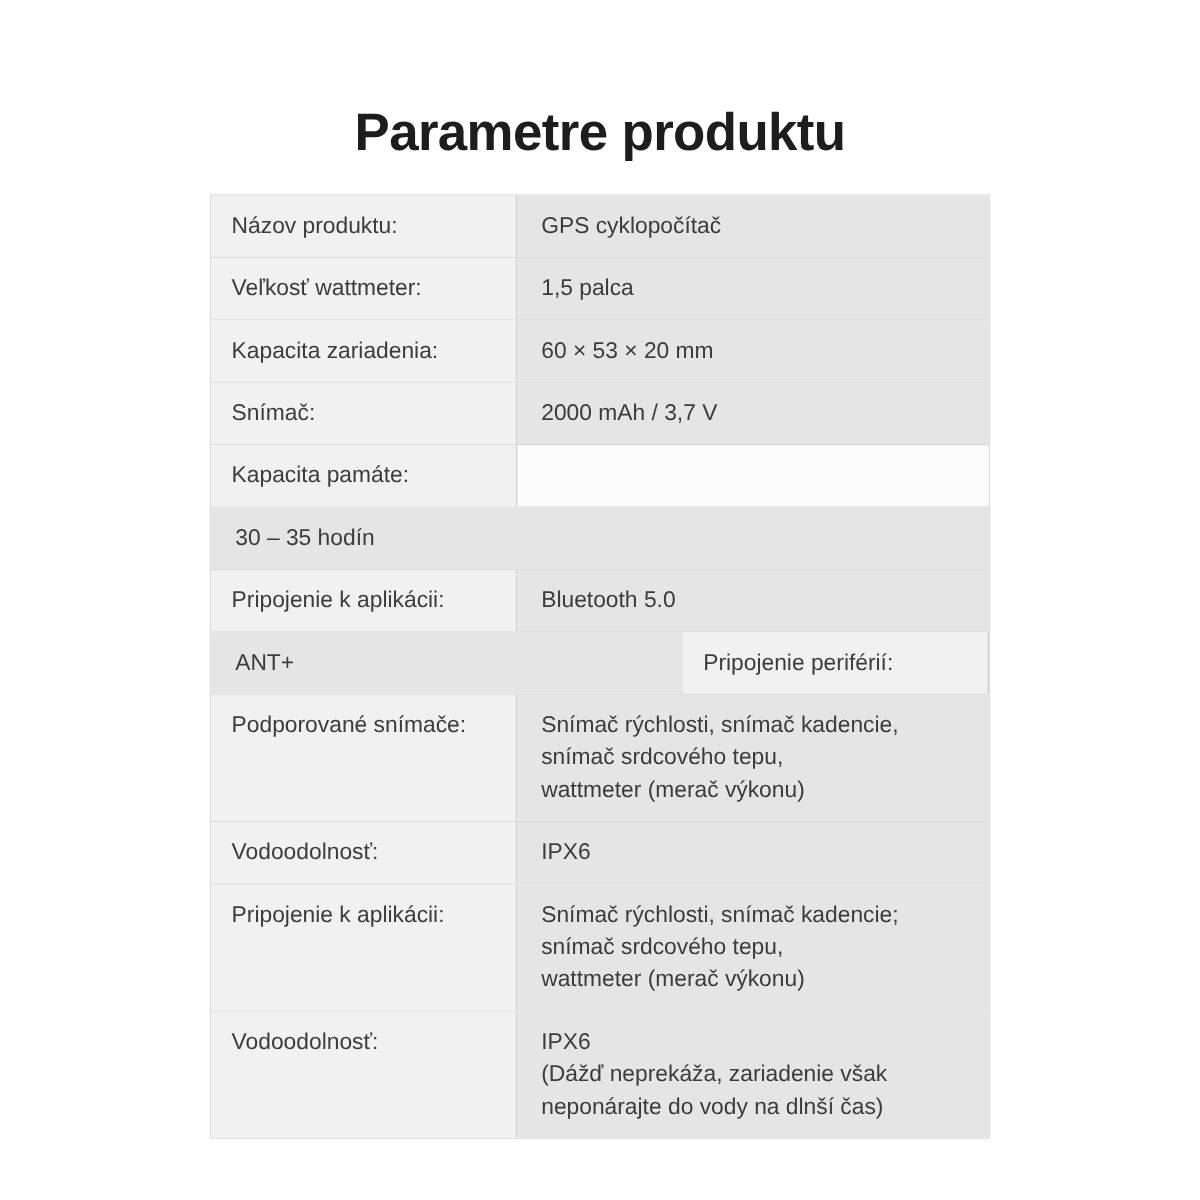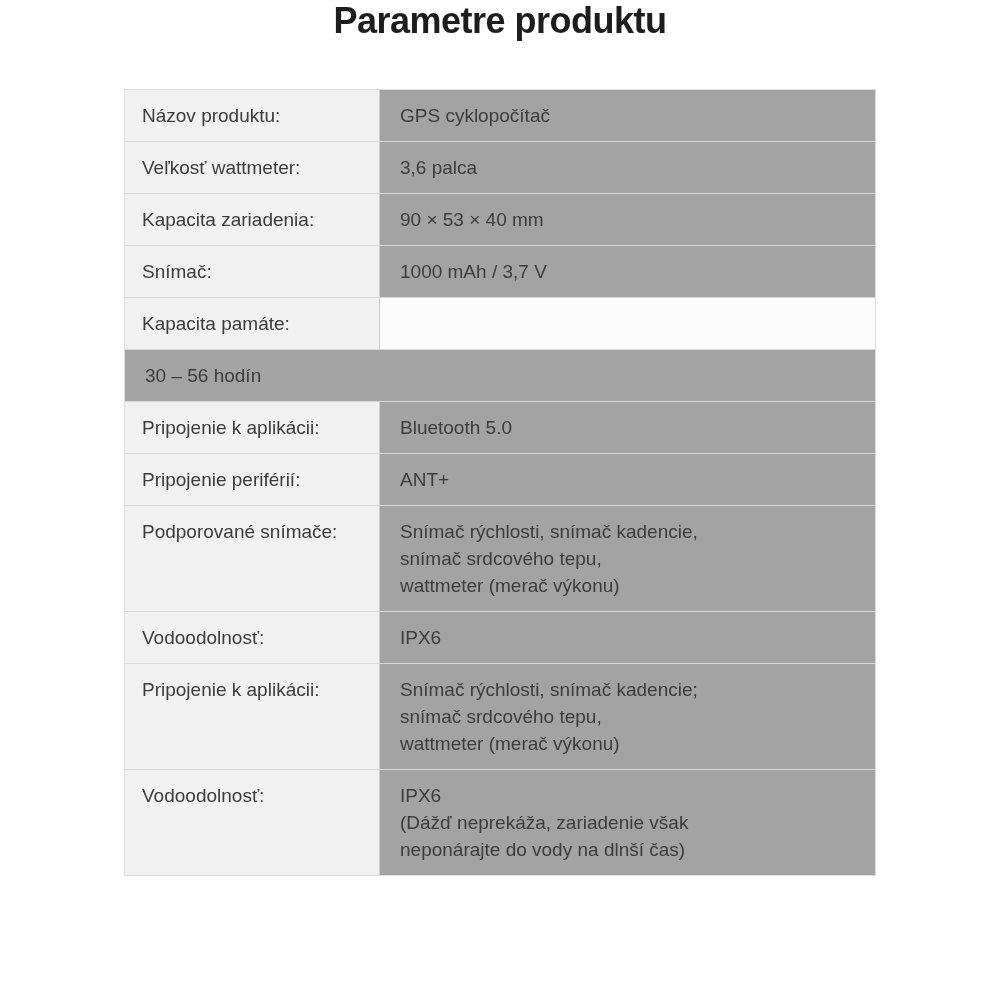--- a/index.html
+++ b/index.html
@@ -13,29 +13,30 @@
   }
   .page {
     width: 1000px;
     height: 1000px;
     overflow: hidden;
     position: relative;
     background: #ffffff;
   }
   .title {
     margin: 0;
+    padding-top: 86px;
     text-align: center;
-    font-size: 36px;
+    font-size: 44px;
     font-weight: 700;
     letter-spacing: -0.5px;
     color: #1d1d1d;
   }
   .spec-table {
-    width: 752px;
-    margin: 47px auto 0 auto;
+    width: 650px;
+    margin: 26px auto 0 auto;
     box-sizing: border-box;
     border: 1px solid #dcdcdc;
     background: #fcfcfc;
   }
   .spec-row {
     display: flex;
     align-items: stretch;
     border-bottom: 1px solid #d8d8d8;
   }
   .spec-row:last-child {
@@ -49,70 +50,70 @@
   }
   .cell.label {
     flex: 0 0 255px;
     width: 255px;
     background: #f1f1f1;
     border-right: 1px solid #cfcfcf;
     padding: 12px 12px 12px 17px;
   }
   .cell.value {
     flex: 1 1 auto;
-    background: #a3a3a3;
+    background: #e5e5e5;
     padding: 12px 8px 12px 20px;
     white-space: pre-line;
   }
 </style>
 </head>
 <body>
 
 <div class="page">
 
   <h1 class="title">Parametre produktu</h1>
 
   <div class="spec-table">
 
     <div class="spec-row">
       <div class="cell label">Názov produktu:</div>
       <div class="cell value">GPS cyklopočítač</div>
     </div>
 
     <div class="spec-row">
       <div class="cell label">Veľkosť wattmeter:</div>
-      <div class="cell value">3,6 palca</div>
+      <div class="cell value">1,5 palca</div>
     </div>
 
     <div class="spec-row">
       <div class="cell label">Kapacita zariadenia:</div>
-      <div class="cell value">90 × 53 × 40 mm</div>
+      <div class="cell value">60 × 53 × 20 mm</div>
     </div>
 
     <div class="spec-row">
       <div class="cell label">Snímač:</div>
-      <div class="cell value">1000 mAh / 3,7 V</div>
+      <div class="cell value">2000 mAh / 3,7 V</div>
     </div>
 
     <div class="spec-row">
       <div class="cell label">Kapacita památe:</div>
     </div>
 
     <div class="spec-row">
-      <div class="cell value">30 – 56 hodín</div>
+      <div class="cell value">30 – 35 hodín</div>
     </div>
 
     <div class="spec-row">
       <div class="cell label">Pripojenie k aplikácii:</div>
       <div class="cell value">Bluetooth 5.0</div>
     </div>
 
     <div class="spec-row">
+      <div class="cell value">ANT+</div>
       <div class="cell label">Pripojenie periférií:</div>
-      <div class="cell value">ANT+</div>
     </div>
 
     <div class="spec-row">
       <div class="cell label">Podporované snímače:</div>
       <div class="cell value">Snímač rýchlosti, snímač kadencie,
 snímač srdcového tepu,
 wattmeter (merač výkonu)</div>
     </div>
 
     <div class="spec-row">

